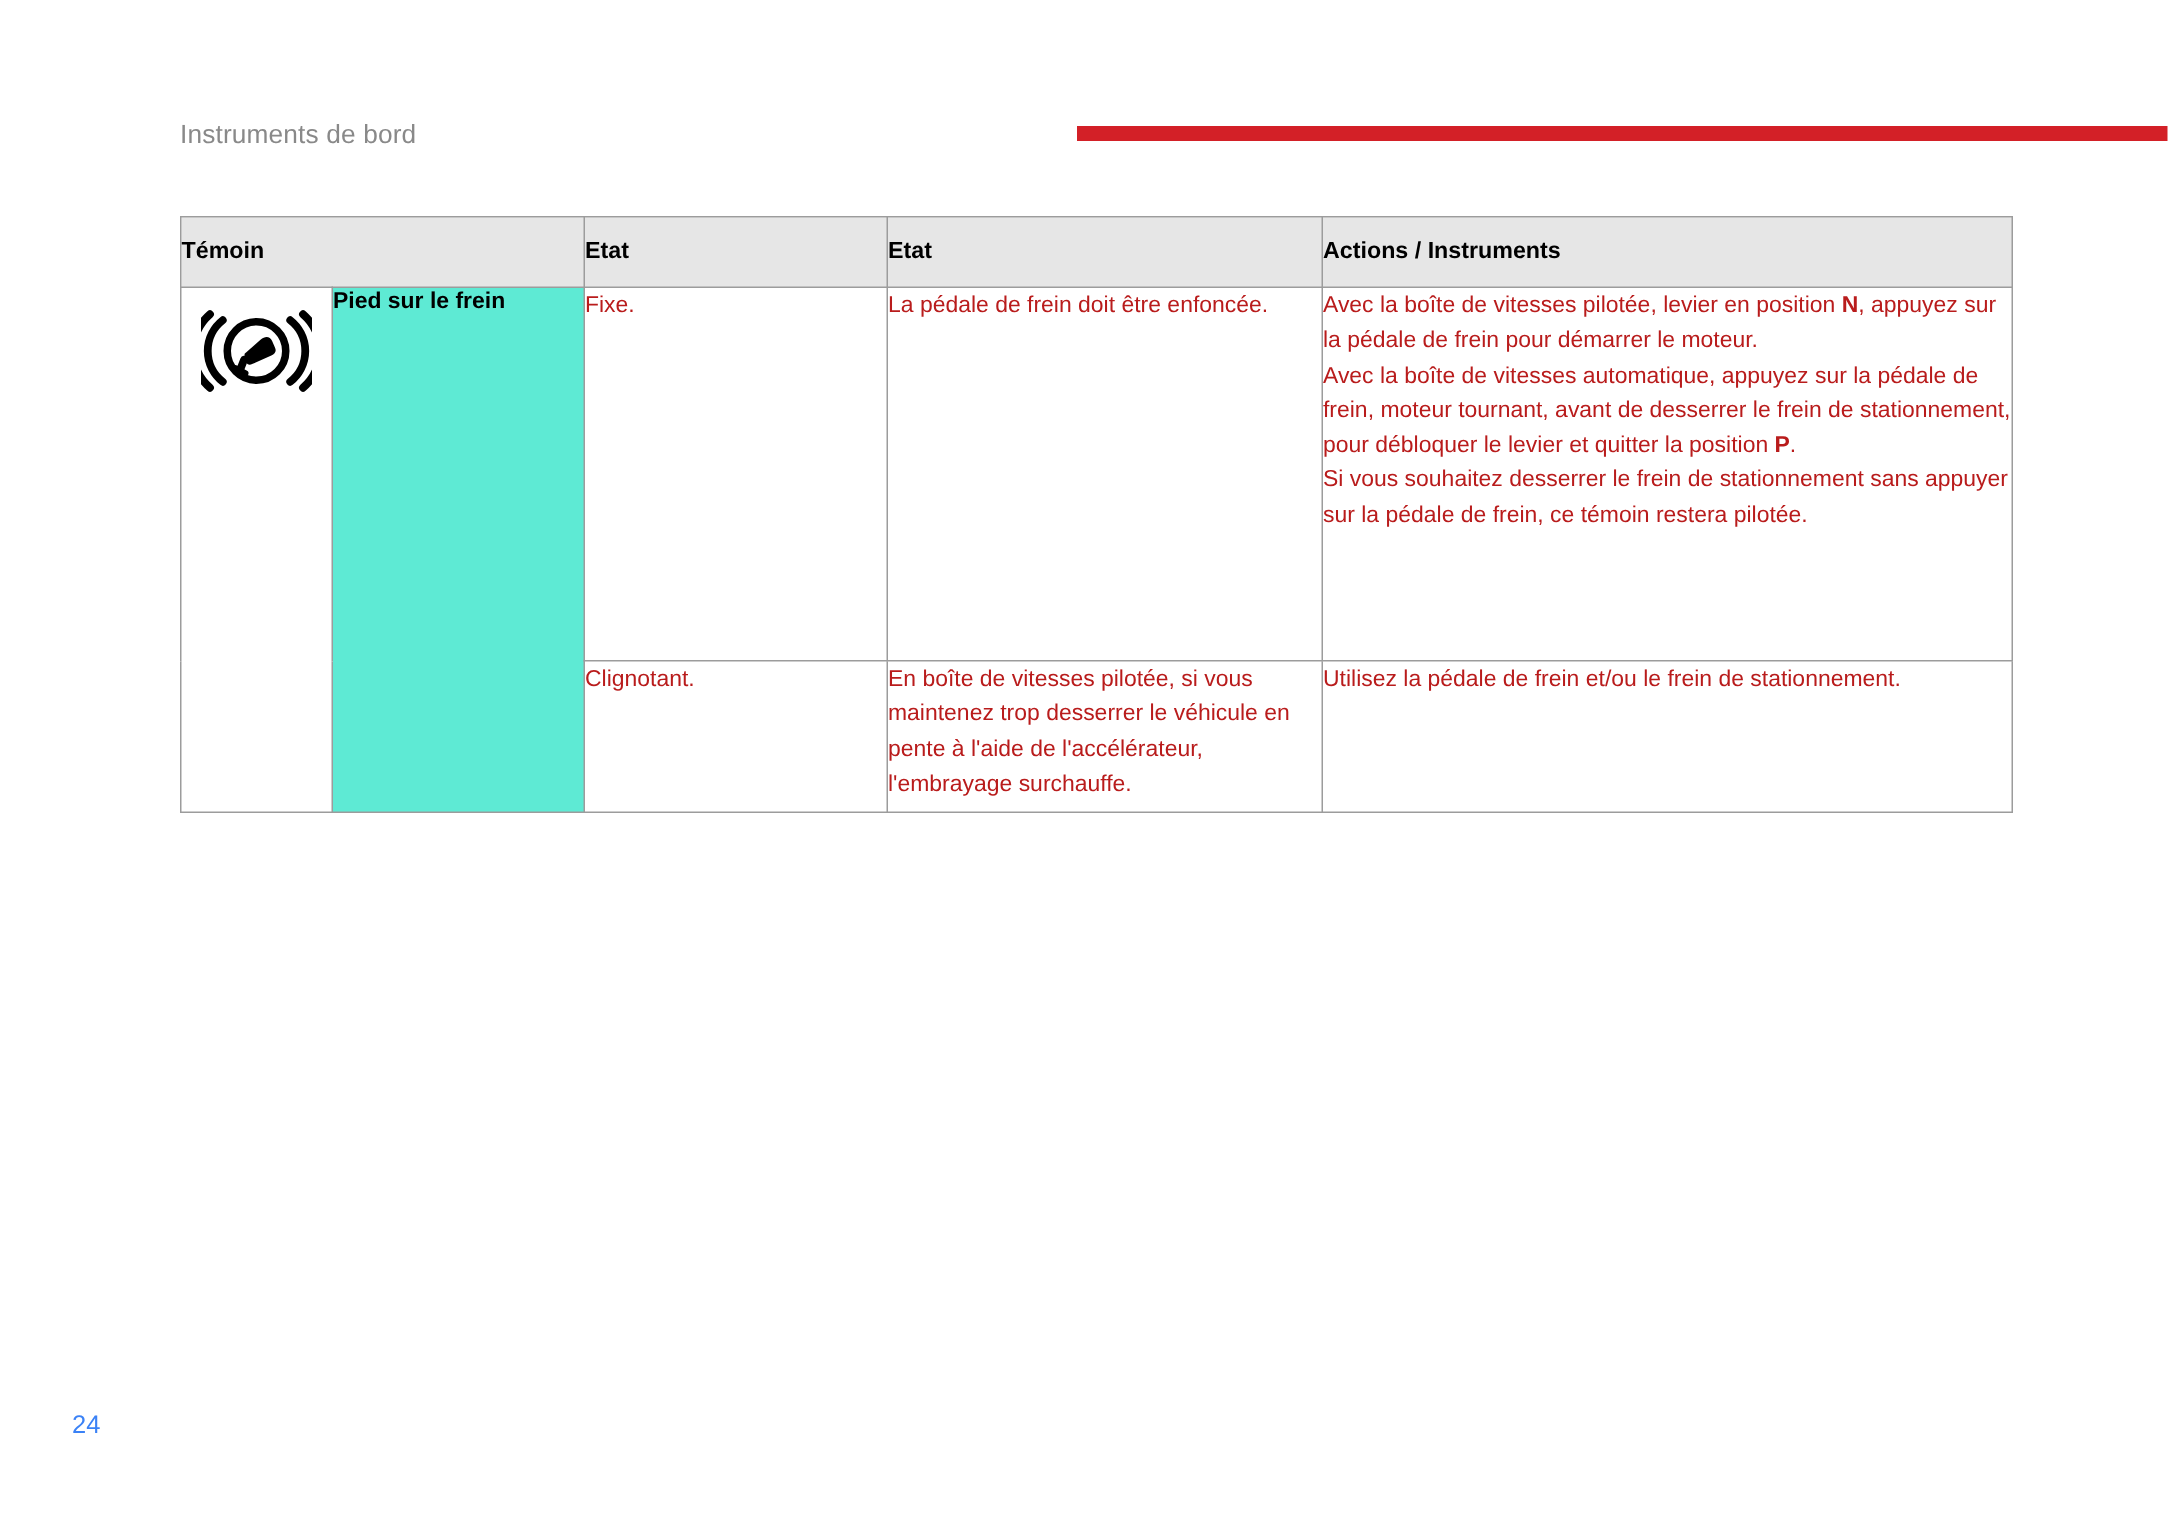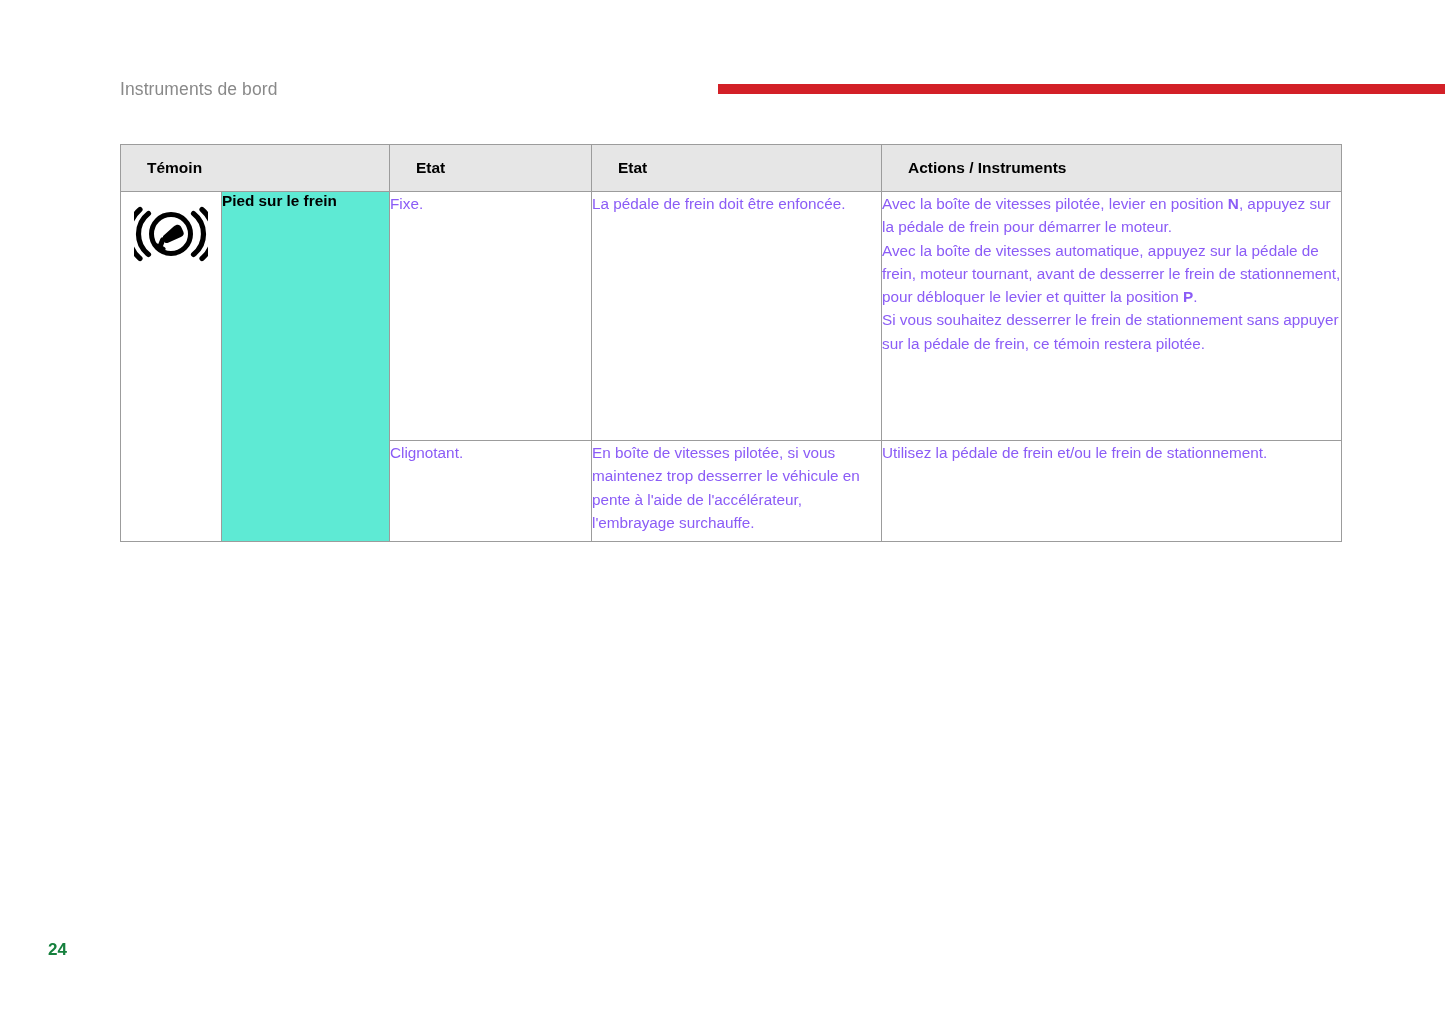--- a/index.html
+++ b/index.html
@@ -58,36 +58,36 @@
     padding: 0;
   }
 
   
   .witness-table thead th {
     background: #e6e6e6;
     text-align: left;
     font-size: 15.5px;
     font-weight: bold;
     color: #000;
-    padding: 14px 0 14px 26px;
+    padding: 14px 0 14px 0;
     height: 18px;
   }
 
   
   .col-icon   { width: 101px; }
   .col-label  { width: 168px; }
   .col-etat   { width: 202px; }
   .col-cause  { width: 290px; }
   .col-action { width: 460px; }
 
   
   .cell {
     font-size: 15.3px;
     line-height: 1.52;
-    color: #8b5cf6;
+    color: #b91c1c;
     padding: 11px 14px 12px 13px;
   }
   .cell p {
     margin: 0;
   }
   .cell b { font-weight: bold; }
 
   .cell-icon {
     padding: 0;
     background: #ffffff;
@@ -108,22 +108,22 @@
 
   .row-1-height { height: 249px; }
   .row-2-height { height: 101px; }
 
   
   .page-number {
     position: absolute;
     left: 48px;
     top: 940px;
     font-size: 17px;
-    font-weight: bold;
-    color: #15803d;
+    font-weight: normal;
+    color: #3b82f6;
   }
 </style>
 </head>
 <body>
 
 <div class="page-header">
   <div class="header-title">Instruments de bord</div>
   <div class="header-rule"></div>
 </div>
 

